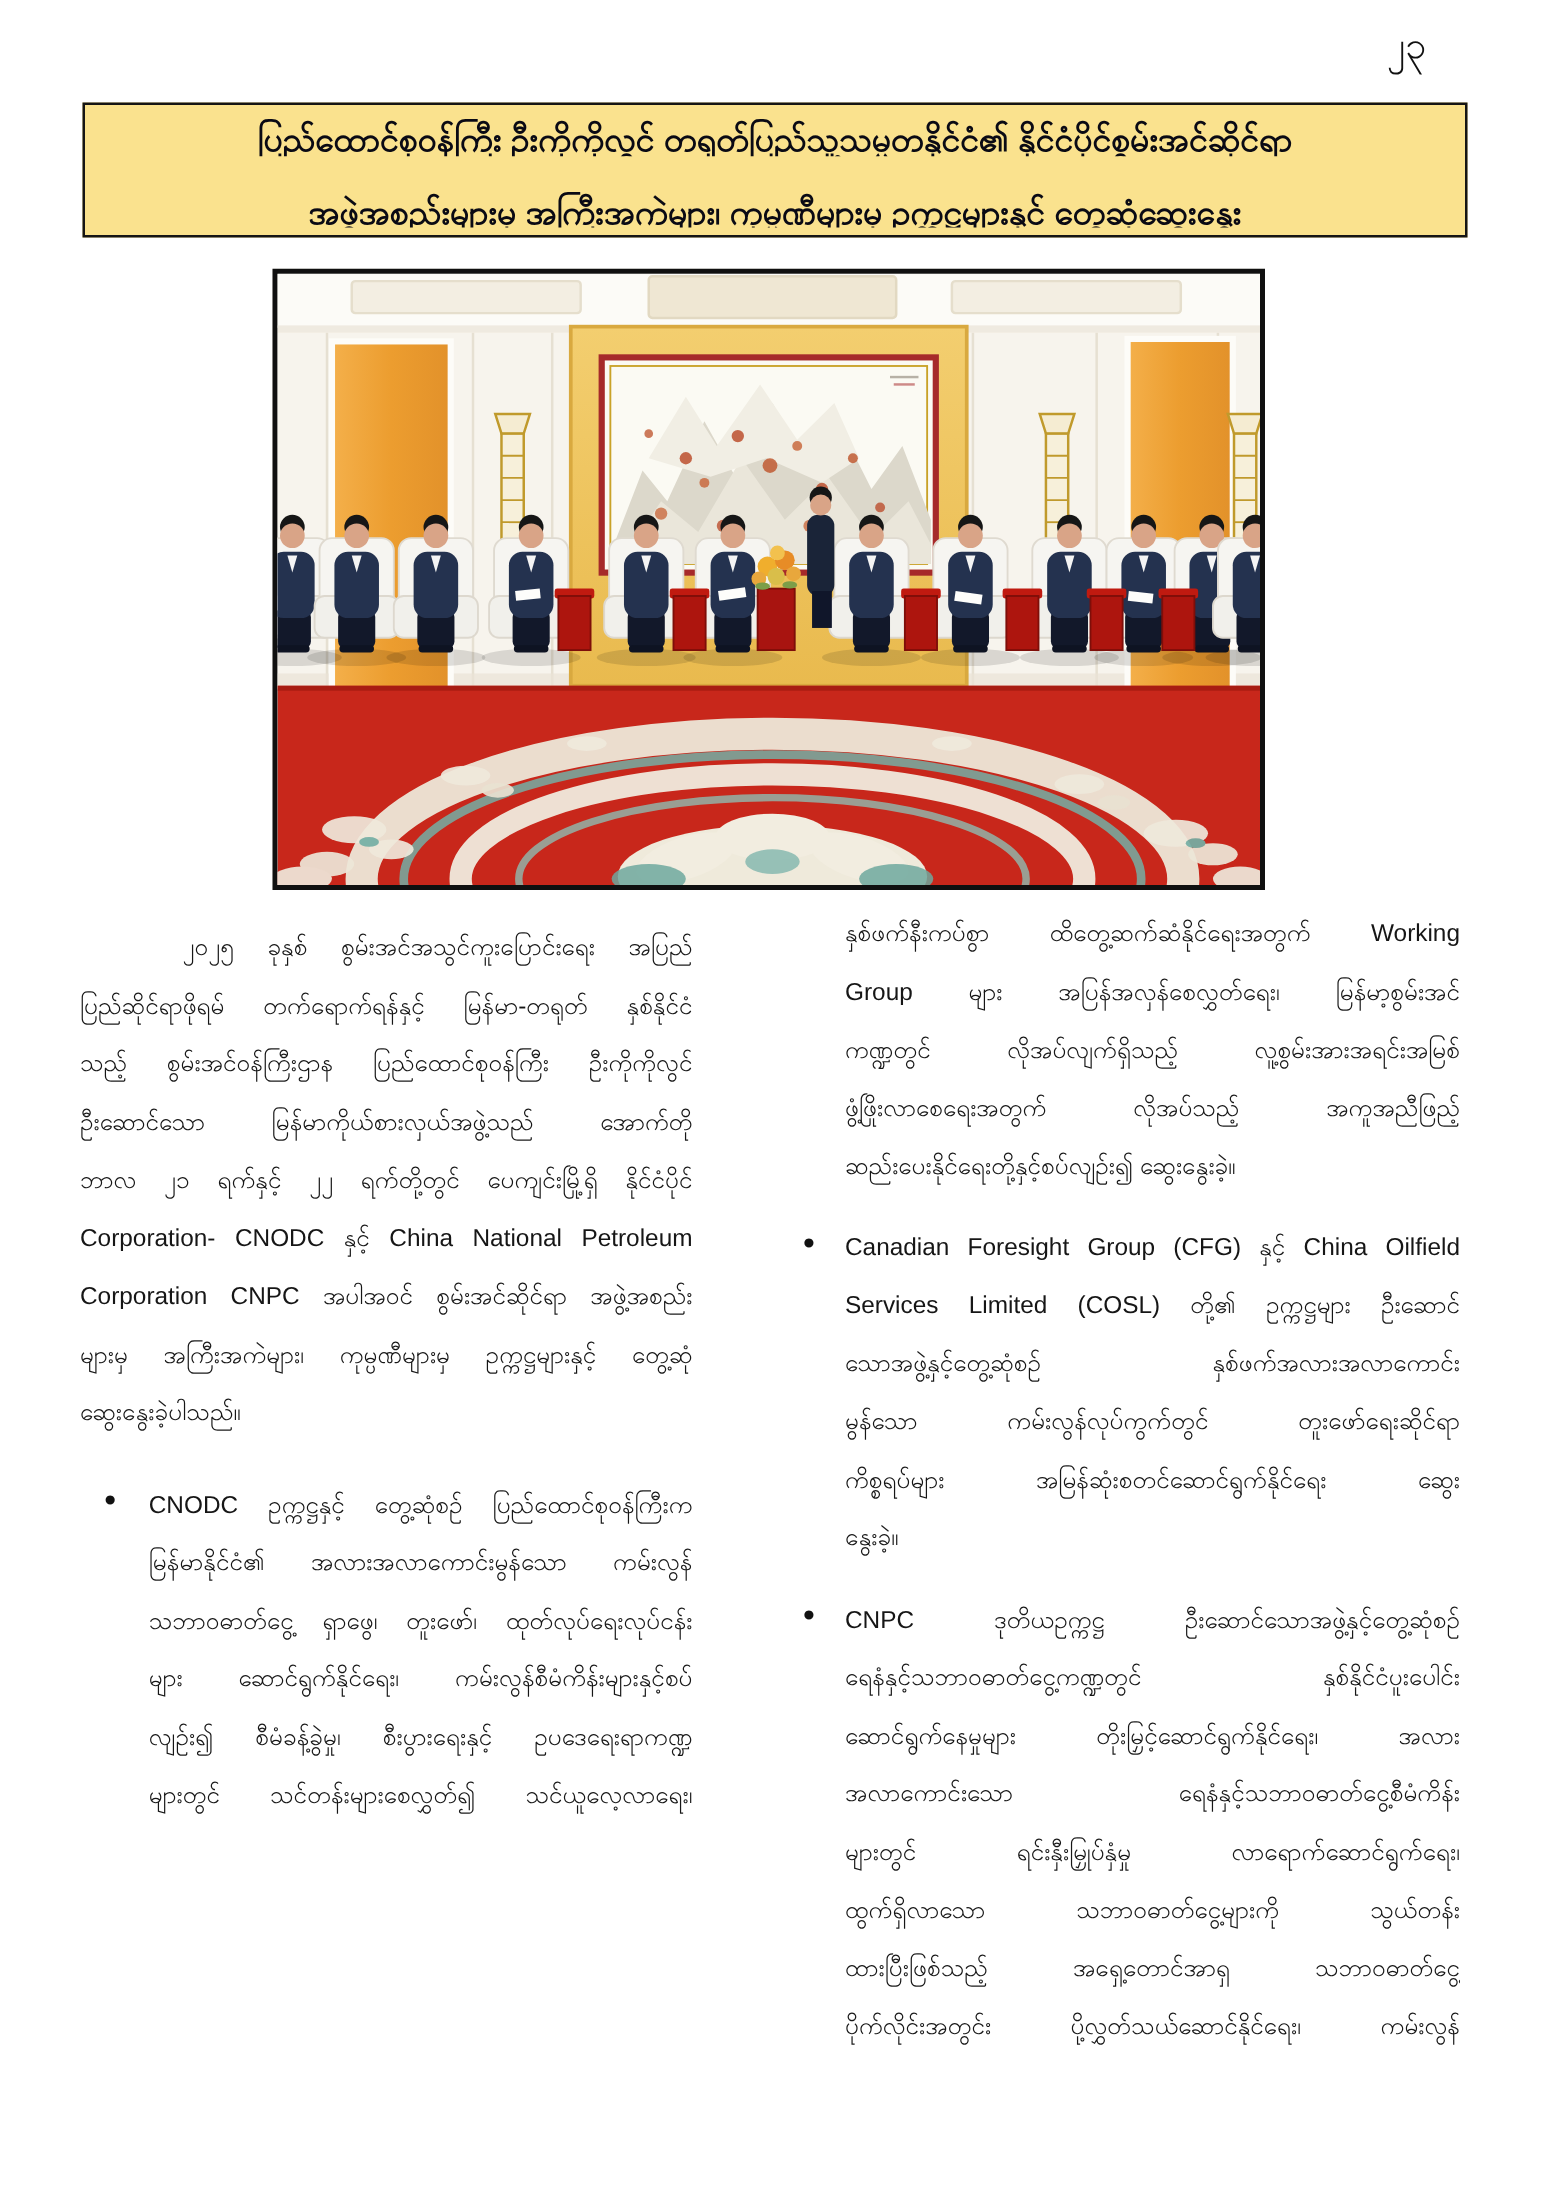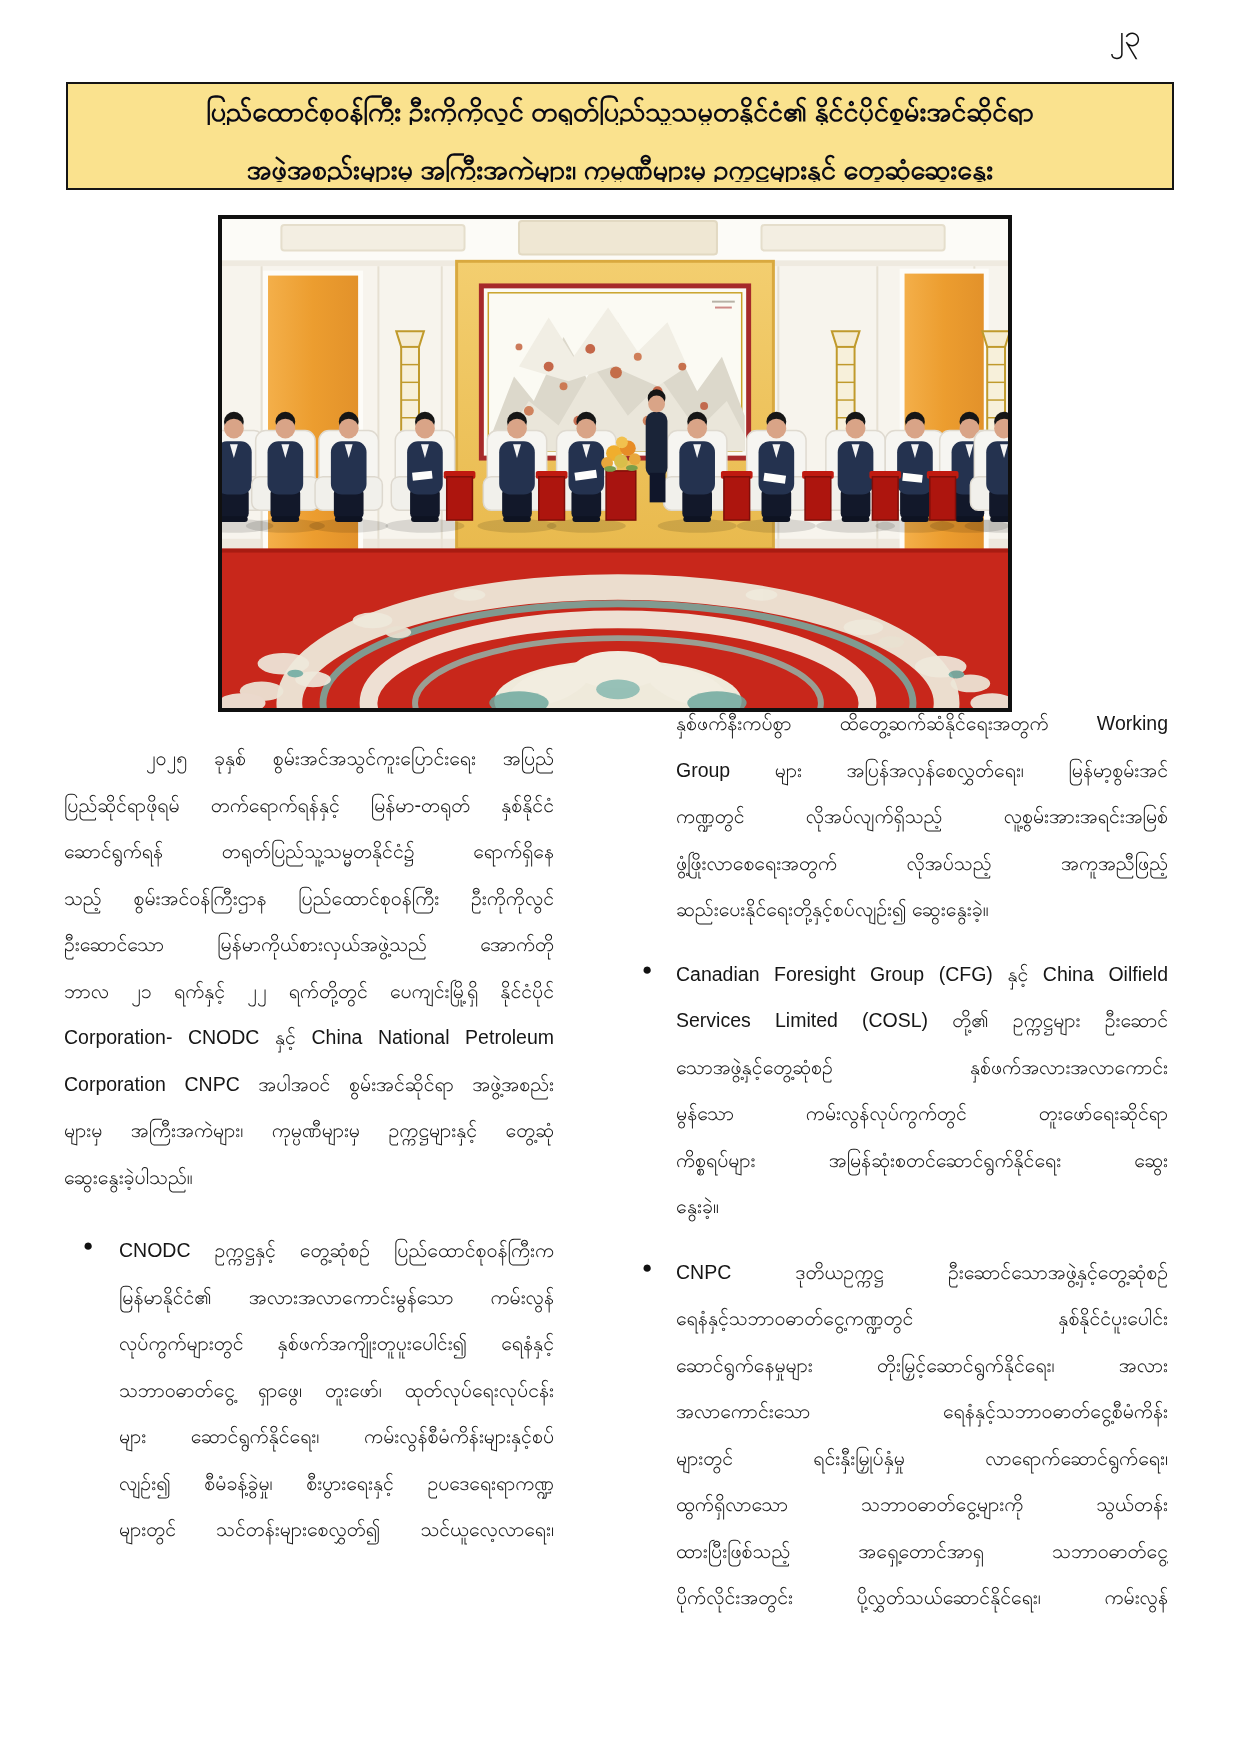--- a/index.html
+++ b/index.html
@@ -20,21 +20,21 @@
     font-size:27px;font-weight:bold;color:#0a0a14;line-height:44px;
     white-space:nowrap;max-width:1080px;overflow:hidden;text-align:center;
   }
   .photo-frame{
     position:absolute;left:218px;top:215px;width:794px;height:497px;
     box-sizing:border-box;border:4px solid #101010;background:#f7f4ec;
   }
   .photo-frame svg{display:block;width:100%;height:100%;}
   .col{position:absolute;font-size:19.5px;line-height:46.5px;color:#161616;}
   .col-left{left:64px;top:735px;width:490px;}
-  .col-right{left:640px;top:700px;width:528px;}
+  .col-right{left:640px;top:724px;width:528px;}
   .line{
     text-align:justify;text-align-last:justify;
     max-height:46.5px;overflow:hidden;
   }
   .line-last{text-align-last:left;}
   .flow-continues .line-last{text-align-last:justify;}
   .para .line:first-child{text-indent:82px;}
   .bullet-item{position:relative;padding-left:55px;}
   .bullet-item.left-col-bullet{margin-top:27px;}
   .bullet-item.right-col-bullet2{margin-top:18px;}
@@ -233,35 +233,33 @@
             <ellipse cx="414" cy="253" rx="6" ry="3" fill="#7C9E49"></ellipse>
         </g>
       </g>
     </svg>
   </div>
 
   <div class="col col-left">
     <div class="para">
         <div class="line">၂၀၂၅ ခုနှစ် စွမ်းအင်အသွင်ကူးပြောင်းရေး အပြည်</div>
         <div class="line">ပြည်ဆိုင်ရာဖိုရမ် တက်ရောက်ရန်နှင့် မြန်မာ-တရုတ် နှစ်နိုင်ငံ</div>
-        <div class="line">ဆောင်ရွက်ရန် တရုတ်ပြည်သူ့သမ္မတနိုင်ငံ၌ ရောက်ရှိနေ</div>
         <div class="line">သည့် စွမ်းအင်ဝန်ကြီးဌာန ပြည်ထောင်စုဝန်ကြီး ဦးကိုကိုလွင်</div>
         <div class="line">ဦးဆောင်သော မြန်မာကိုယ်စားလှယ်အဖွဲ့သည် အောက်တို</div>
         <div class="line">ဘာလ ၂၁ ရက်နှင့် ၂၂ ရက်တို့တွင် ပေကျင်းမြို့ရှိ နိုင်ငံပိုင်</div>
         <div class="line">Corporation- CNODC နှင့် China National Petroleum</div>
         <div class="line">Corporation CNPC အပါအဝင် စွမ်းအင်ဆိုင်ရာ အဖွဲ့အစည်း</div>
         <div class="line">များမှ အကြီးအကဲများ၊ ကုမ္ပဏီများမှ ဥက္ကဋ္ဌများနှင့် တွေ့ဆုံ</div>
         <div class="line line-last">ဆွေးနွေးခဲ့ပါသည်။</div>
       </div>
     <div class="bullet-item left-col-bullet flow-continues">
       <span class="bullet-dot">●</span>
       <div>
           <div class="line">CNODC ဥက္ကဋ္ဌနှင့် တွေ့ဆုံစဉ် ပြည်ထောင်စုဝန်ကြီးက</div>
           <div class="line">မြန်မာနိုင်ငံ၏ အလားအလာကောင်းမွန်သော ကမ်းလွန်</div>
-          <div class="line">လုပ်ကွက်များတွင် နှစ်ဖက်အကျိုးတူပူးပေါင်း၍ ရေနံနှင့်</div>
           <div class="line">သဘာဝဓာတ်ငွေ့ ရှာဖွေ၊ တူးဖော်၊ ထုတ်လုပ်ရေးလုပ်ငန်း</div>
           <div class="line">များ ဆောင်ရွက်နိုင်ရေး၊ ကမ်းလွန်စီမံကိန်းများနှင့်စပ်</div>
           <div class="line">လျဉ်း၍ စီမံခန့်ခွဲမှု၊ စီးပွားရေးနှင့် ဥပဒေရေးရာကဏ္ဍ</div>
           <div class="line line-last">များတွင် သင်တန်းများစေလွှတ်၍ သင်ယူလေ့လာရေး၊</div>
         </div>
     </div>
   </div>
 
   <div class="col col-right">
     <div class="continuation">

